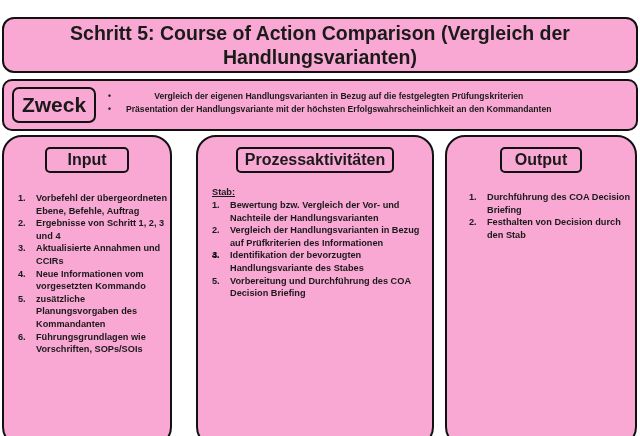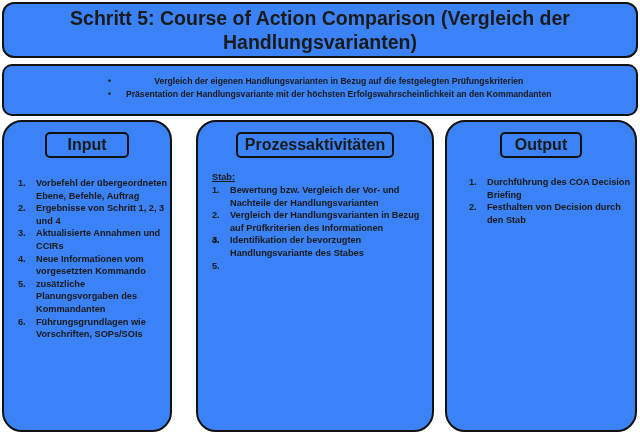--- a/index.html
+++ b/index.html
@@ -1,18 +1,18 @@
 <!DOCTYPE html>
 <html><head>
 <meta charset="utf-8">
 <style>
   html, body { margin:0; padding:0; }
   body { width:640px; height:436px; background:#ffffff; position:relative; overflow:hidden;
          font-family:"Liberation Sans", "DejaVu Sans", sans-serif; color:#1a1a1a; }
-  .box { position:absolute; background:#3b82f6; border:2px solid #111; box-sizing:border-box; }
+  .box { position:absolute; background:#f9a8d4; border:2px solid #111; box-sizing:border-box;margin-top:15px; }
   #title-box { left:2px; top:2px; width:636px; height:56px; border-radius:12px;
                display:flex; align-items:center; justify-content:center; text-align:center;
                font-weight:bold; font-size:19.5px; line-height:24px; padding:0 40px; }
   #zweck-band { left:2px; top:64px; width:636px; height:52px; border-radius:10px; }
   #zweck-label { position:absolute; left:8px; top:6px; width:84px; height:36px; border:2px solid #111;
                  border-radius:7px; box-sizing:border-box; display:flex; align-items:center; justify-content:center;
                  font-weight:bold; font-size:21px; }
   #zweck-list { position:absolute; left:104px; top:9px; margin:0; padding:0; list-style:none;
                 font-size:8.6px; font-weight:bold; line-height:13px;text-align:center; }
   #zweck-list li { position:relative; padding-left:18px; white-space:nowrap; }
@@ -36,20 +36,21 @@
   #col-output ol { left:22px; top:54px; width:165px; }
 </style>
 </head>
 <body>
 
 <div id="title-box" class="box">
   <span>Schritt 5: Course of Action Comparison (Vergleich der Handlungsvarianten)</span>
 </div>
 
 <div id="zweck-band" class="box">
+  <div id="zweck-label">Zweck</div>
   <ul id="zweck-list">
     <li>Vergleich der eigenen Handlungsvarianten in Bezug auf die festgelegten Prüfungskriterien</li>
     <li>Präsentation der Handlungsvariante mit der höchsten Erfolgswahrscheinlichkeit an den Kommandanten</li>
   </ul>
 </div>
 
 <div id="col-input" class="box col">
   <div class="col-head">Input</div>
   <ol>
     <li><span class="num">1.</span><span>Vorbefehl der übergeordneten Ebene, Befehle, Auftrag</span></li>
@@ -62,21 +63,21 @@
 </div>
 
 <div id="col-process" class="box col">
   <div class="col-head">Prozessaktivitäten</div>
   <div class="stab">Stab:</div>
   <ol>
     <li><span class="num">1.</span><span>Bewertung bzw. Vergleich der Vor- und Nachteile der Handlungsvarianten</span></li>
     <li><span class="num">2.</span><span>Vergleich der Handlungsvarianten in Bezug auf Prüfkriterien des Informationen</span></li>
     <li><span class="num">3.</span></li>
     <li><span class="num">4.</span><span>Identifikation der bevorzugten Handlungsvariante des Stabes</span></li>
-    <li><span class="num">5.</span></li>
+    <li><span class="num">5.</span><span>Vorbereitung und Durchführung des COA Decision Briefing</span></li>
   </ol>
 </div>
 
 <div id="col-output" class="box col">
   <div class="col-head">Output</div>
   <ol>
     <li><span class="num">1.</span><span>Durchführung des COA Decision Briefing</span></li>
     <li><span class="num">2.</span><span>Festhalten von Decision durch den Stab</span></li>
   </ol>
 </div>

